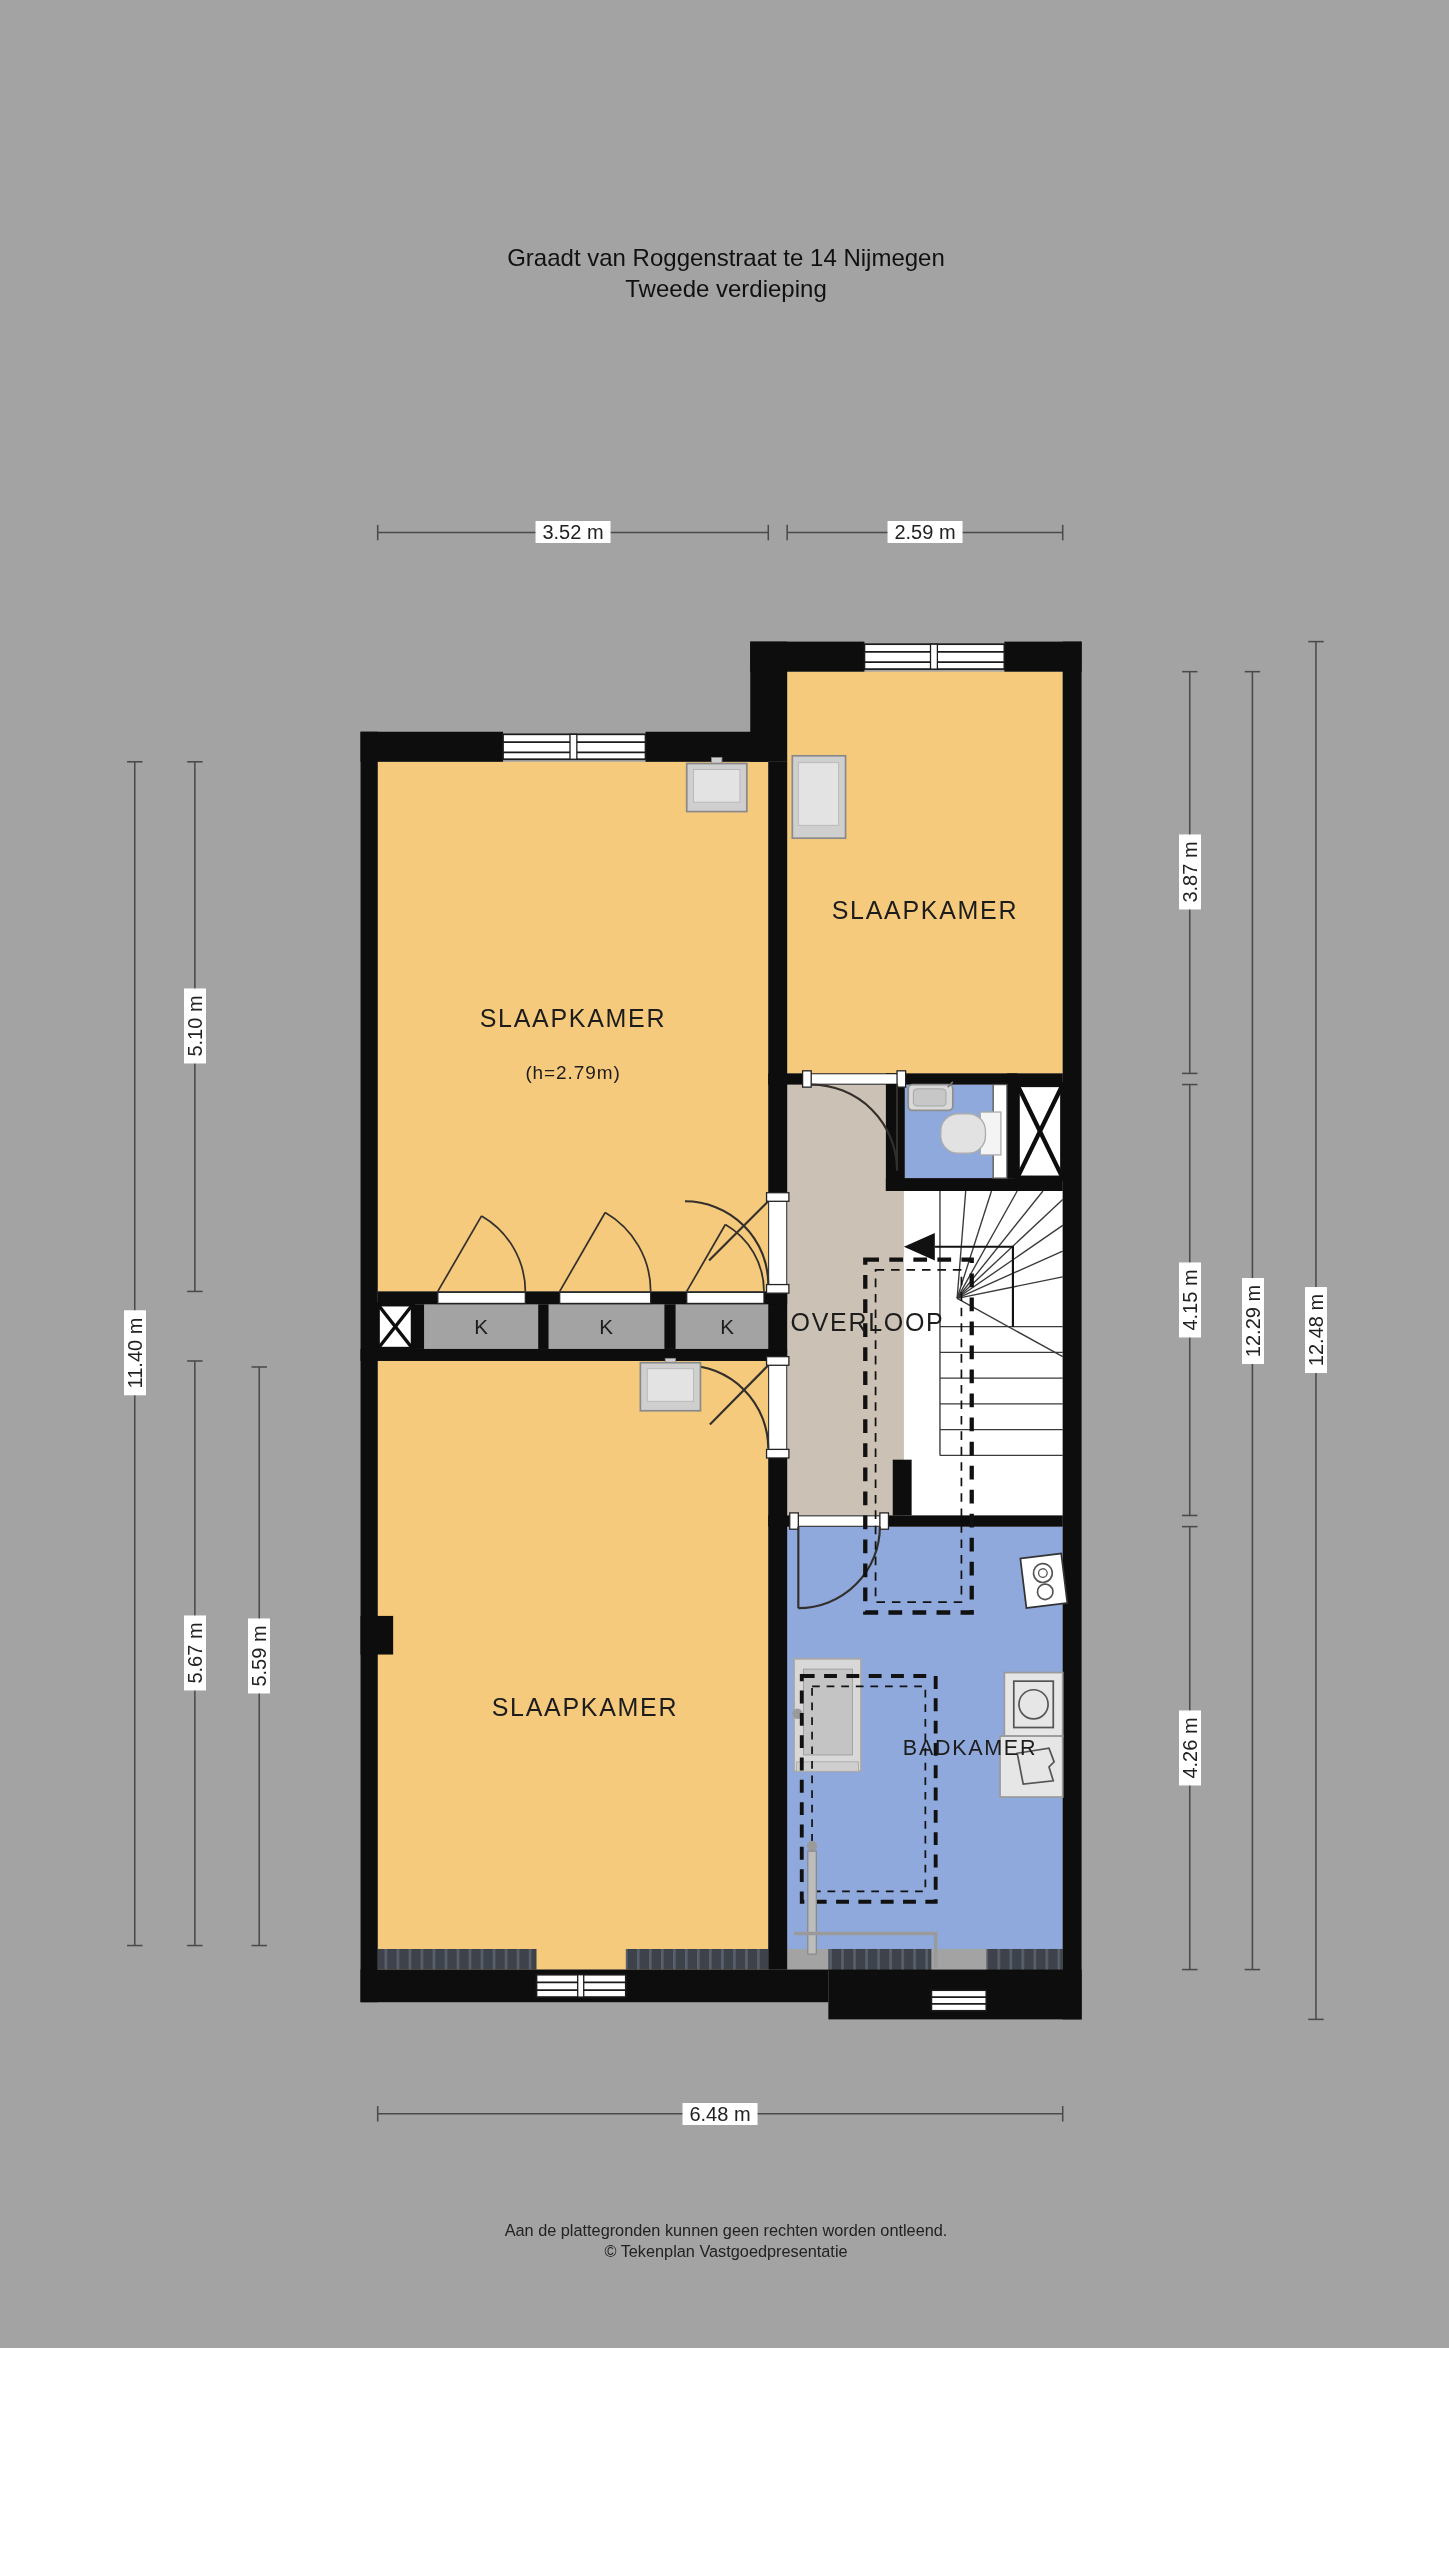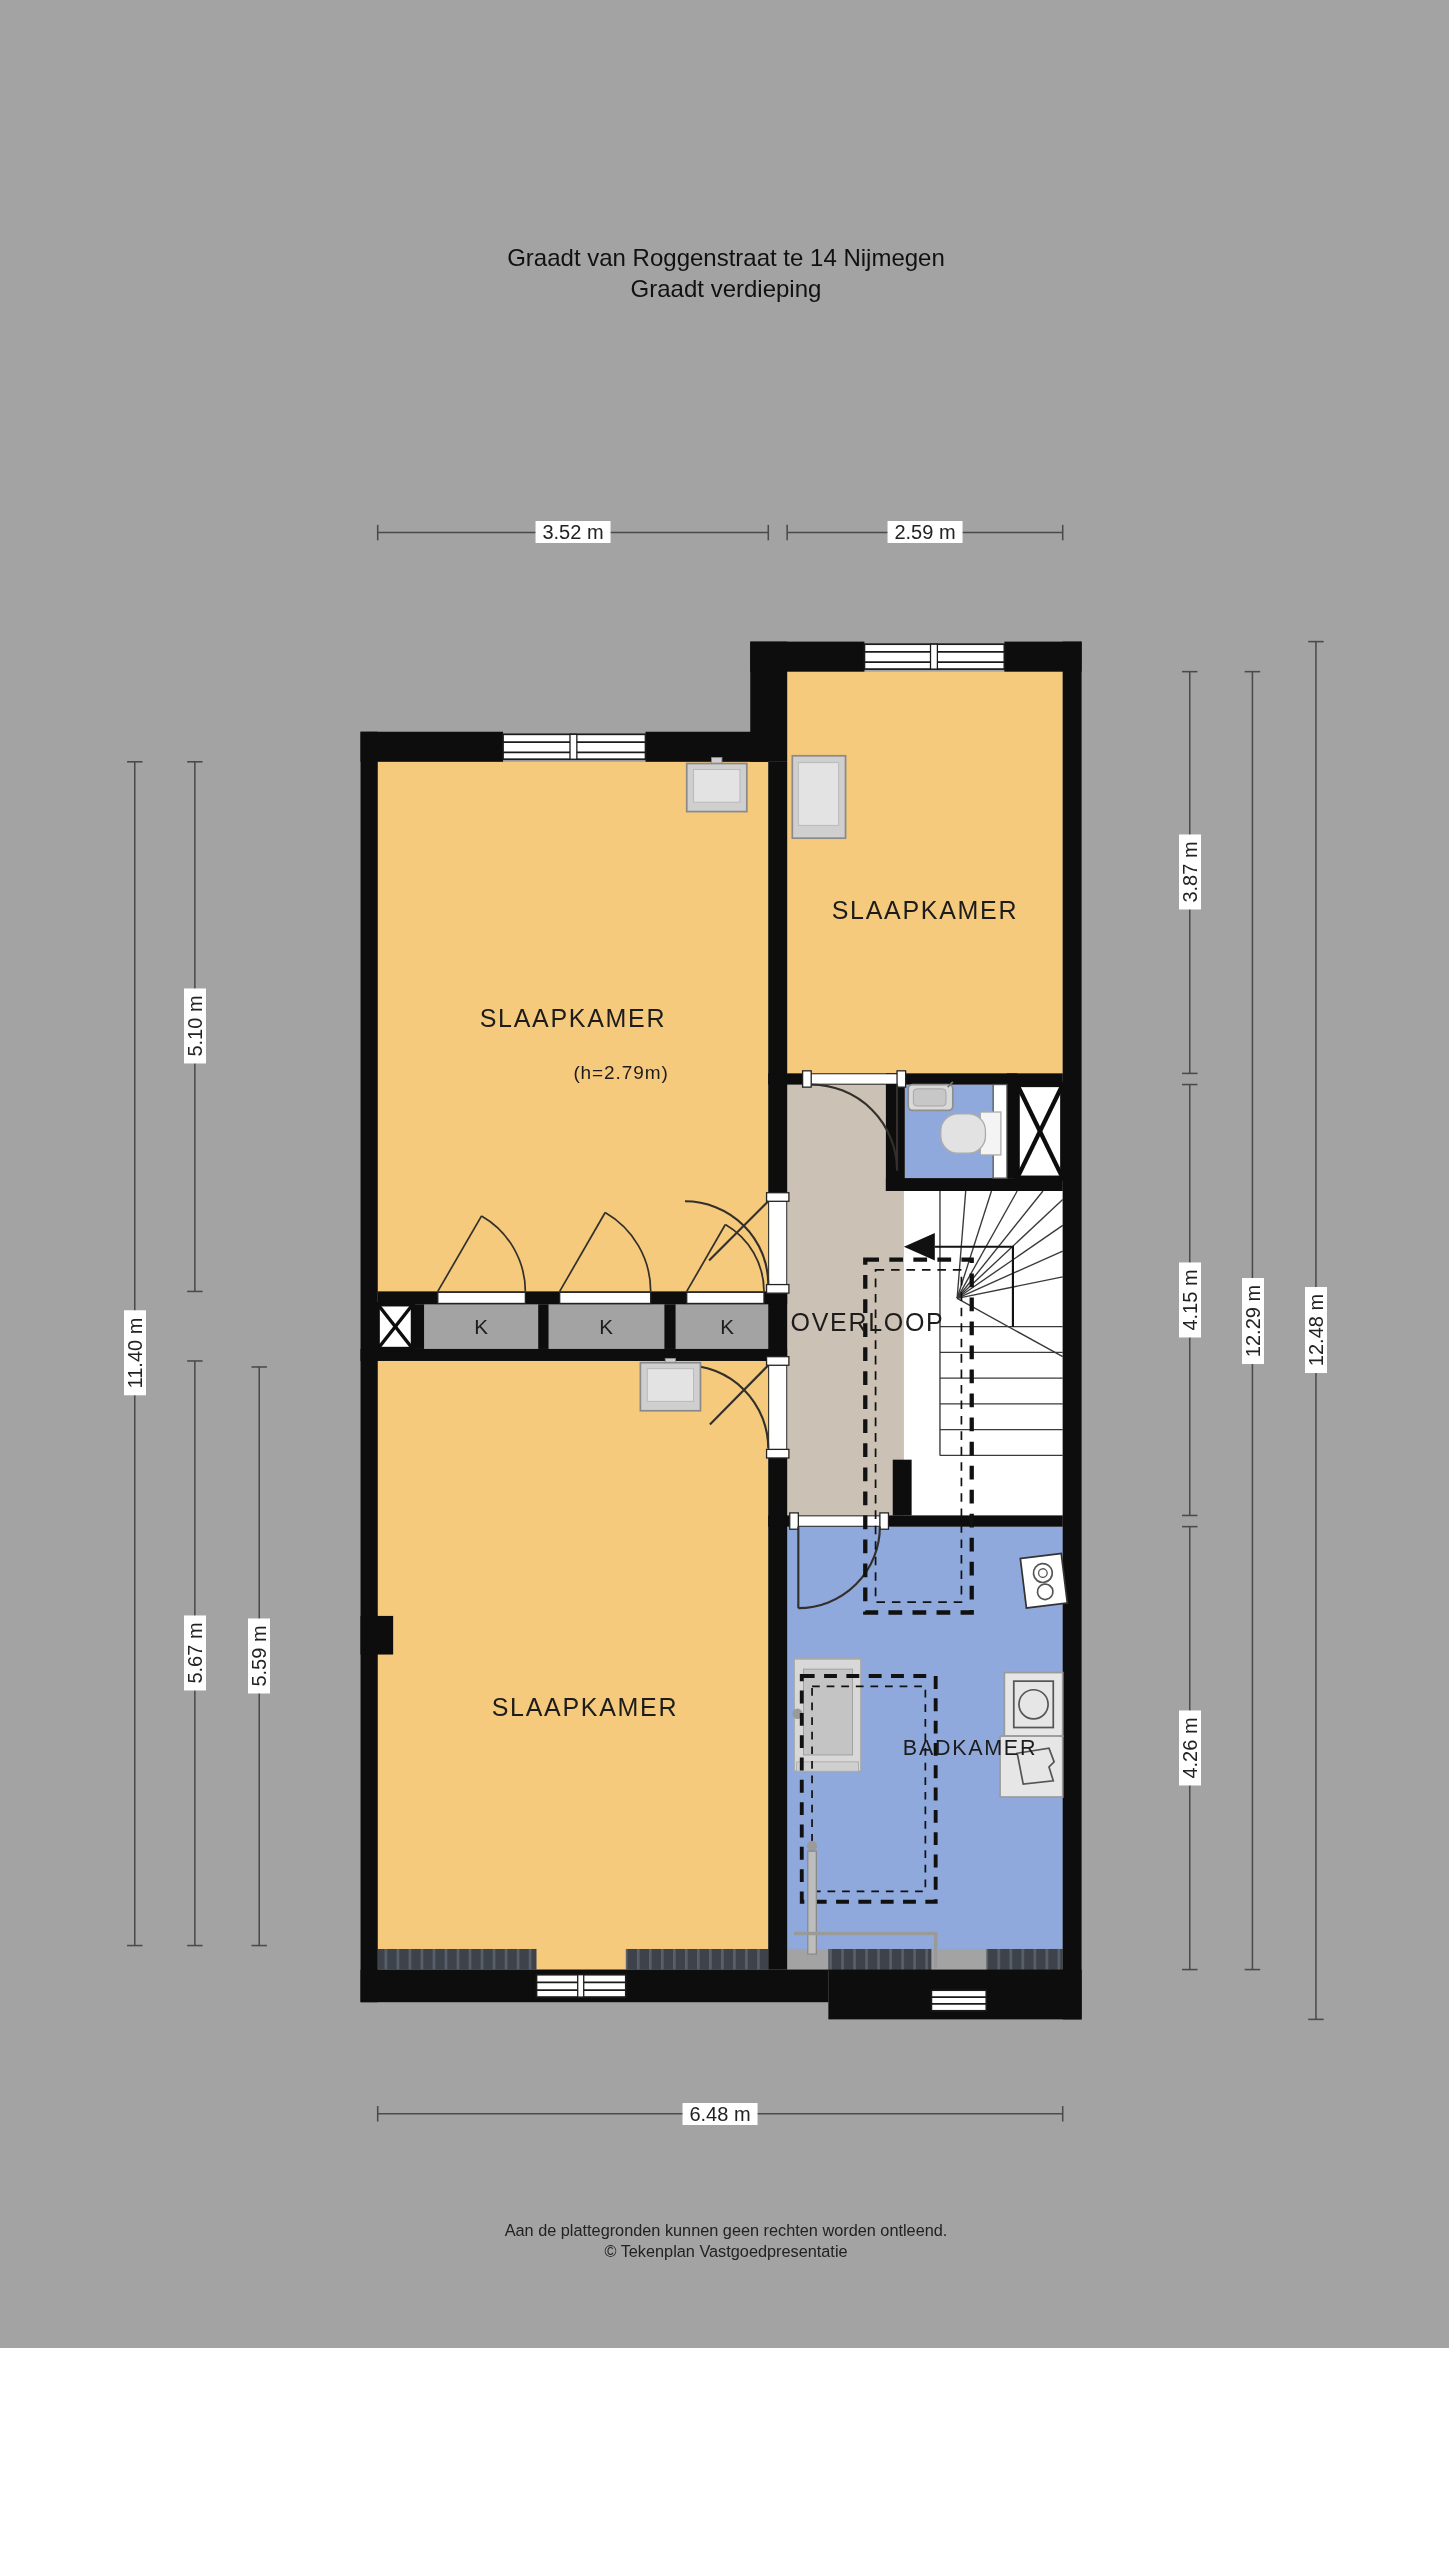--- a/index.html
+++ b/index.html
@@ -2,21 +2,21 @@
 <html style="font-size:13.7px"><head>
 <meta charset="utf-8">
 <style>
   html,body{margin:0;padding:0;background:#ffffff;}
   body{font-family:"Liberation Sans", sans-serif;}
   #stage{position:relative;width:1449px;height:2348px;background:#a3a3a3;overflow:hidden;text-align:right;}
   #plan-svg{position:absolute;left:0;top:0;width:1449px;height:2576px;}
   .lbl{position:absolute;transform:translate(-50%,-50%);white-space:nowrap;color:#1c1c1c;}
   .title-line{font-size:24px;color:#111;}
   .room-lbl{font-size:25px;letter-spacing:1.7px;}
-  .room-sub{font-size:19px;letter-spacing:0.9px;margin-left:48px;}
+  .room-sub{font-size:19px;letter-spacing:0.9px;}
   .k-lbl{font-size:20.6px;}
   .dim{font-size:20px;color:#222;background:#fff;padding:0 6.9px;line-height:1.1;}
   .dim-v{transform:translate(-50%,-50%) rotate(-90deg);}
   .footer-line{font-size:16.3px;color:#222;}
   .scale-lbl{position:absolute;font-size:17px;color:#111;transform:translate(0,-100%);margin-top:42px;}
 </style>
 </head>
 <body>
 
 <div id="stage">
@@ -315,21 +315,21 @@
       <line x1="160.6" y1="2960" x2="160.6" y2="2974"></line>
       <line x1="282.2" y1="2960" x2="282.2" y2="2974"></line>
       <line x1="403.8" y1="2960" x2="403.8" y2="2974"></line>
       <line x1="525.4" y1="2960" x2="525.4" y2="2974"></line>
       <line x1="647" y1="2960" x2="647" y2="2974"></line>
     </g>
   </g>
 </svg>
 
 <div class="lbl title-line" style="left:726px;top:258px;">Graadt van Roggenstraat te 14 Nijmegen</div>
-<div class="lbl title-line" style="left:726px;top:289px;">Graadt verdieping</div>
+<div class="lbl title-line" style="left:726px;top:289px;">Tweede verdieping</div>
 
 <div class="lbl room-lbl" style="left:573px;top:1018px;">SLAAPKAMER</div>
 <div class="lbl room-sub" style="left:573px;top:1073px;">(h=2.79m)</div>
 <div class="lbl room-lbl" style="left:925px;top:910px;">SLAAPKAMER</div>
 <div class="lbl room-lbl" style="left:585px;top:1707px;">SLAAPKAMER</div>
 <div class="lbl room-lbl" style="left:859px;top:1322px;padding-left:17px;">OVERLOOP</div>
 <div class="lbl room-lbl" style="left:970px;top:1748px;font-size:21.5px;">BADKAMER</div>
 
 <div class="lbl k-lbl" style="left:481px;top:1327px;">K</div>
 <div class="lbl k-lbl" style="left:606px;top:1327px;">K</div>

